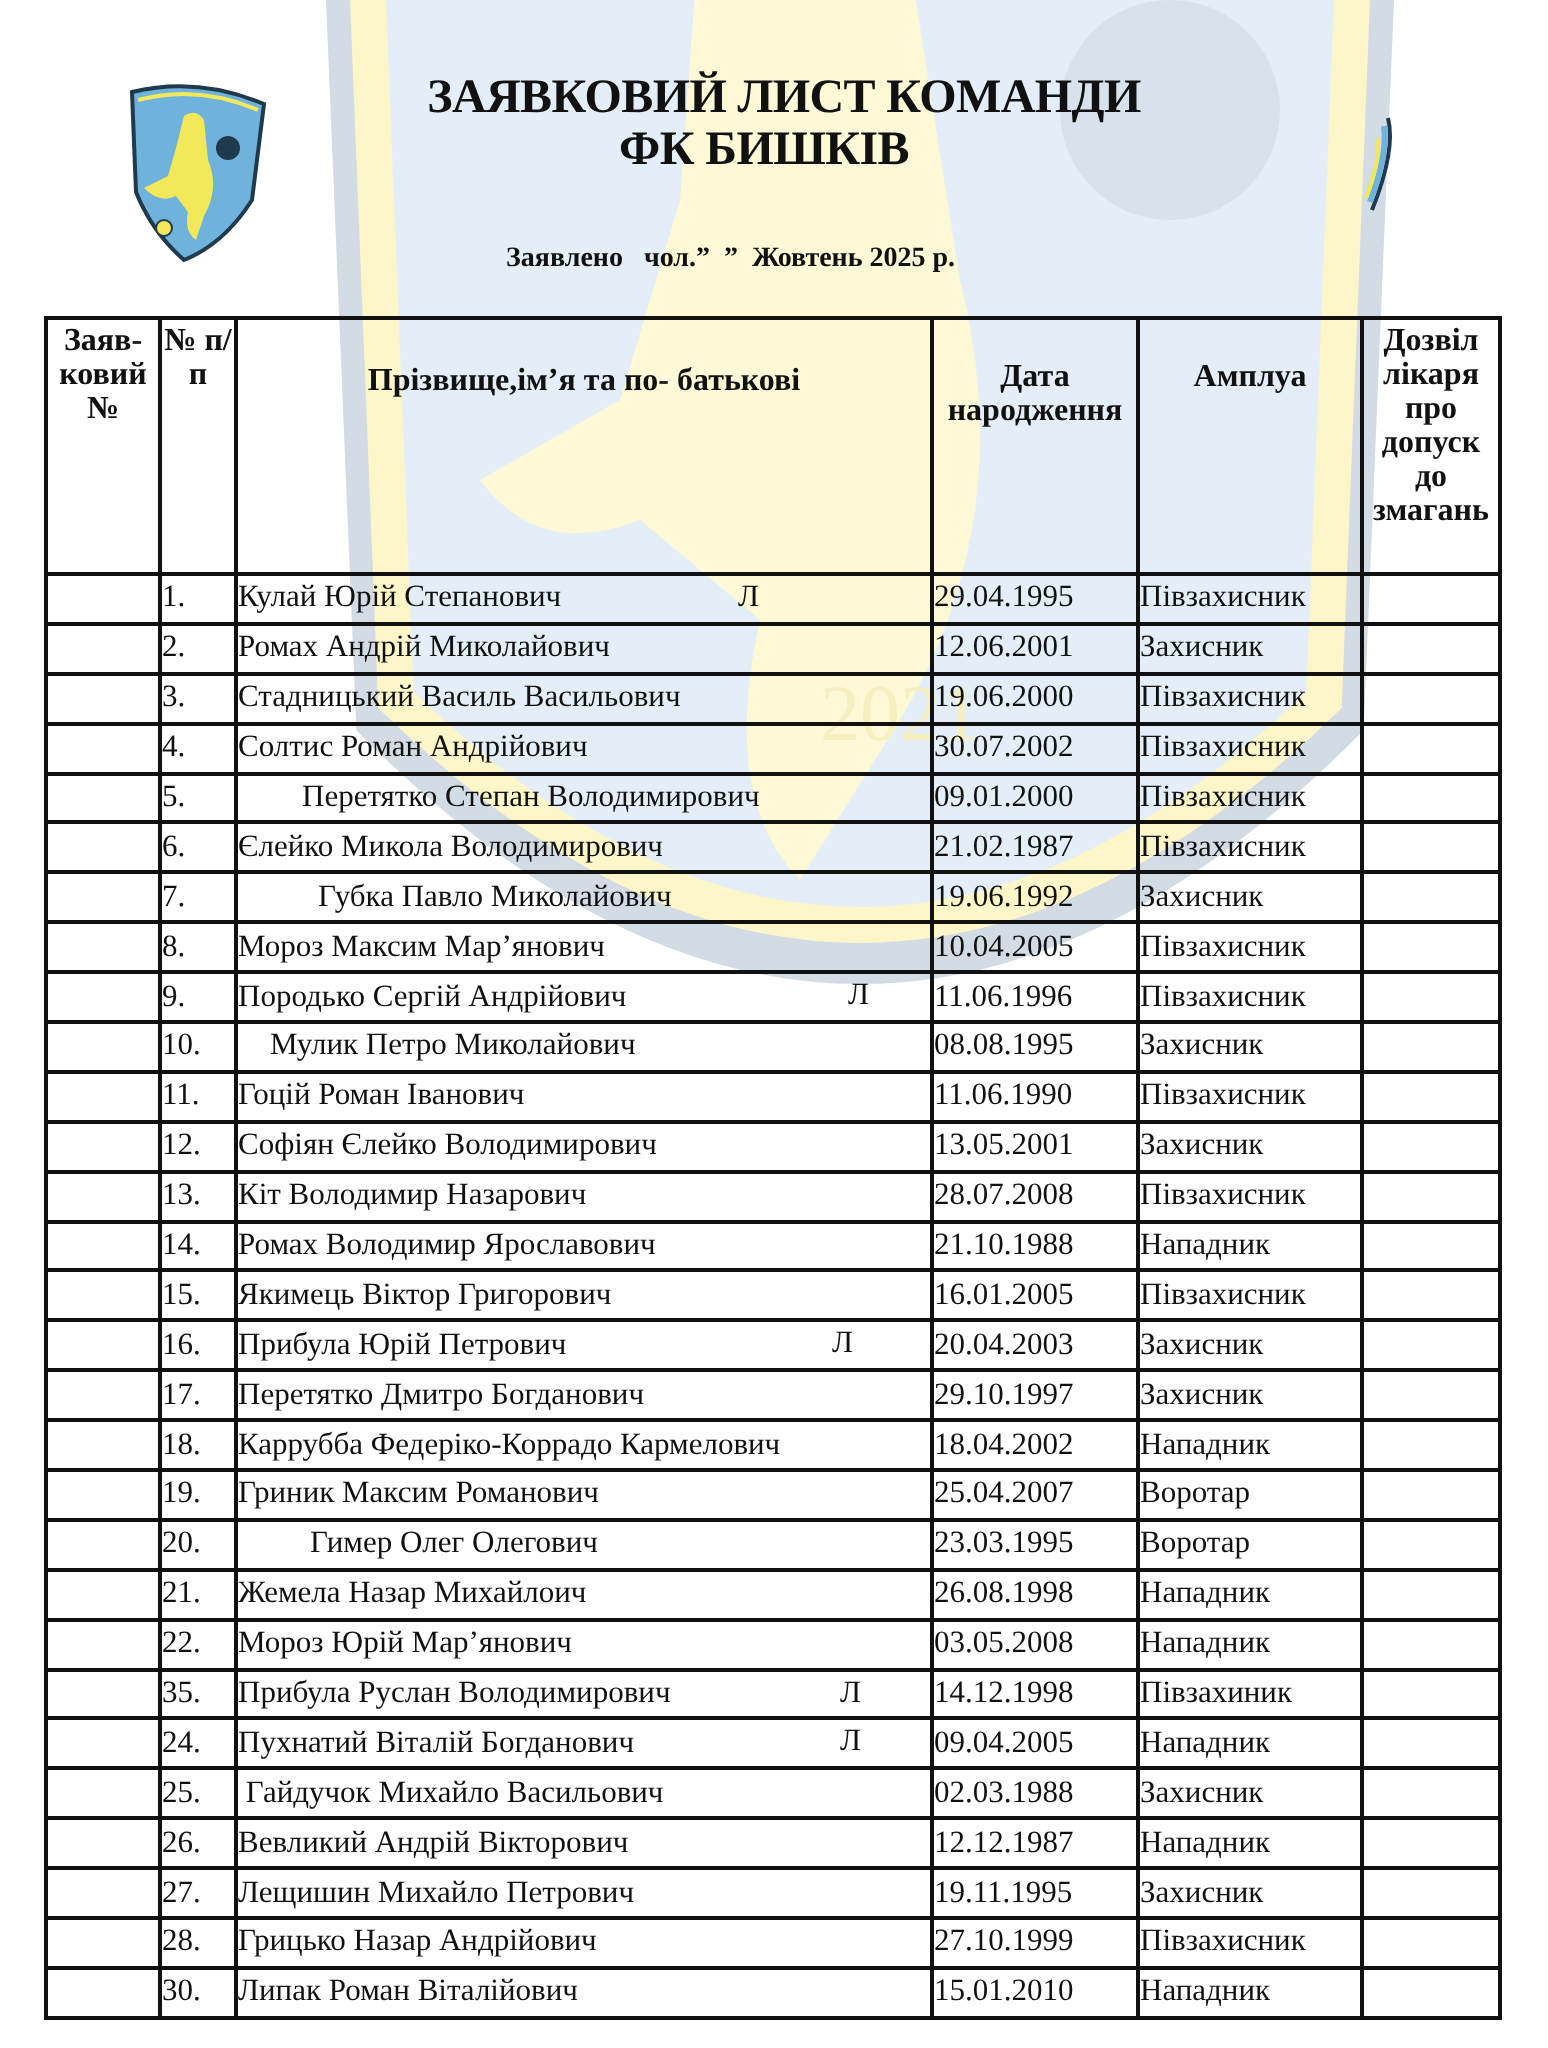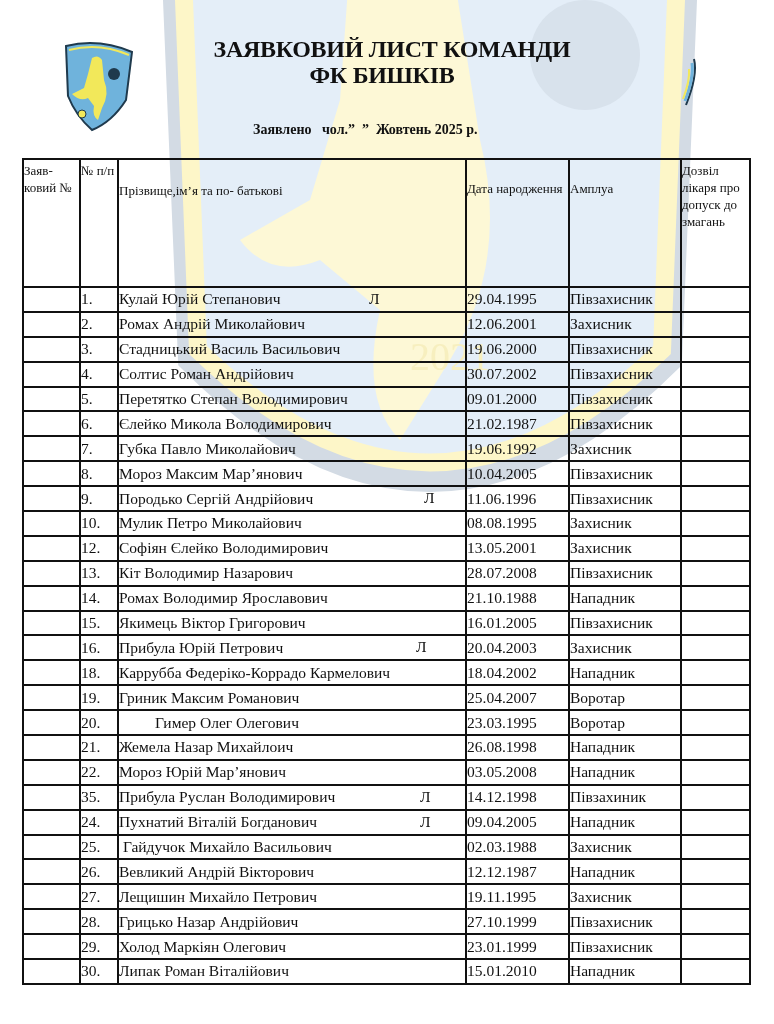--- a/index.html
+++ b/index.html
@@ -74,25 +74,25 @@
       border: 2px solid #111;
       padding: 0;
       font-size: 15.5px;
       line-height: 22px;
       height: 22.9px;
       vertical-align: middle;
       white-space: nowrap;
       overflow: hidden;
     }
     table.roster th {
-      font-weight: normal;
-      font-size: 13px;
+      font-weight: bold;
+      font-size: 16px;
       line-height: 17px;
       vertical-align: top;
-      text-align: left;
+      text-align: center;
       height: 104px;
       padding-top: 2px;
       white-space: normal;
     }
     th.col-name-h { vertical-align: top; padding-top: 22px !important; font-size: 14px; }
     th.col-date-h { padding-top: 20px !important; font-size: 14px; }
     th.col-role-h { padding-top: 20px !important; font-size: 14px; }
     th.col-perm-h { font-size: 12px; line-height: 16.5px; }
     td.num { padding-left: 7px; }
     td.name { padding-left: 6px; position: relative; }
@@ -180,37 +180,37 @@
         <td class="appno"></td>
         <td class="num">4.</td>
         <td class="name"><span style="white-space: pre;">Солтис Роман Андрійович</span></td>
         <td class="date">30.07.2002</td>
         <td class="role">Півзахисник</td>
         <td class="perm"></td>
       </tr>
       <tr>
         <td class="appno"></td>
         <td class="num">5.</td>
-        <td class="name"><span style="white-space: pre;">Перетятко Степан Володимирович</span></td>
+        <td class="name"><span style="white-space: pre; padding-left: 32px;">Перетятко Степан Володимирович</span></td>
         <td class="date">09.01.2000</td>
         <td class="role">Півзахисник</td>
         <td class="perm"></td>
       </tr>
       <tr>
         <td class="appno"></td>
         <td class="num">6.</td>
         <td class="name"><span style="white-space: pre;">Єлейко Микола Володимирович</span></td>
         <td class="date">21.02.1987</td>
         <td class="role">Півзахисник</td>
         <td class="perm"></td>
       </tr>
       <tr>
         <td class="appno"></td>
         <td class="num">7.</td>
-        <td class="name"><span style="white-space: pre;">Губка Павло Миколайович</span></td>
+        <td class="name"><span style="white-space: pre; padding-left: 40px;">Губка Павло Миколайович</span></td>
         <td class="date">19.06.1992</td>
         <td class="role">Захисник</td>
         <td class="perm"></td>
       </tr>
       <tr>
         <td class="appno"></td>
         <td class="num">8.</td>
         <td class="name"><span style="white-space: pre;">Мороз Максим Мар’янович</span></td>
         <td class="date">10.04.2005</td>
         <td class="role">Півзахисник</td>
@@ -220,23 +220,31 @@
         <td class="appno"></td>
         <td class="num">9.</td>
         <td class="name"><span style="white-space: pre;">Породько Сергій Андрійович</span><span class="captain" style="left: 305px;">Л</span></td>
         <td class="date">11.06.1996</td>
         <td class="role">Півзахисник</td>
         <td class="perm"></td>
       </tr>
       <tr>
         <td class="appno"></td>
         <td class="num">10.</td>
-        <td class="name"><span style="white-space: pre;">Мулик Петро Миколайович</span></td>
+        <td class="name"><span style="white-space: pre; padding-left: 16px;">Мулик Петро Миколайович</span></td>
         <td class="date">08.08.1995</td>
         <td class="role">Захисник</td>
+        <td class="perm"></td>
+      </tr>
+      <tr>
+        <td class="appno"></td>
+        <td class="num">11.</td>
+        <td class="name"><span style="white-space: pre;">Гоцій Роман Іванович</span></td>
+        <td class="date">11.06.1990</td>
+        <td class="role">Півзахисник</td>
         <td class="perm"></td>
       </tr>
       <tr>
         <td class="appno"></td>
         <td class="num">12.</td>
         <td class="name"><span style="white-space: pre;">Софіян Єлейко Володимирович</span></td>
         <td class="date">13.05.2001</td>
         <td class="role">Захисник</td>
         <td class="perm"></td>
       </tr>
@@ -262,20 +270,28 @@
         <td class="name"><span style="white-space: pre;">Якимець Віктор Григорович</span></td>
         <td class="date">16.01.2005</td>
         <td class="role">Півзахисник</td>
         <td class="perm"></td>
       </tr>
       <tr>
         <td class="appno"></td>
         <td class="num">16.</td>
         <td class="name"><span style="white-space: pre;">Прибула Юрій Петрович</span><span class="captain" style="left: 297px;">Л</span></td>
         <td class="date">20.04.2003</td>
+        <td class="role">Захисник</td>
+        <td class="perm"></td>
+      </tr>
+      <tr>
+        <td class="appno"></td>
+        <td class="num">17.</td>
+        <td class="name"><span style="white-space: pre;">Перетятко Дмитро Богданович</span></td>
+        <td class="date">29.10.1997</td>
         <td class="role">Захисник</td>
         <td class="perm"></td>
       </tr>
       <tr>
         <td class="appno"></td>
         <td class="num">18.</td>
         <td class="name"><span style="white-space: pre;">Каррубба Федеріко-Коррадо Кармелович</span></td>
         <td class="date">18.04.2002</td>
         <td class="role">Нападник</td>
         <td class="perm"></td>
@@ -355,28 +371,20 @@
       <tr>
         <td class="appno"></td>
         <td class="num">28.</td>
         <td class="name"><span style="white-space: pre;">Грицько Назар Андрійович</span></td>
         <td class="date">27.10.1999</td>
         <td class="role">Півзахисник</td>
         <td class="perm"></td>
       </tr>
       <tr>
         <td class="appno"></td>
-        <td class="num">29.</td>
-        <td class="name"><span style="white-space: pre;">Холод Маркіян Олегович</span></td>
-        <td class="date">23.01.1999</td>
-        <td class="role">Півзахисник</td>
-        <td class="perm"></td>
-      </tr>
-      <tr>
-        <td class="appno"></td>
         <td class="num">30.</td>
         <td class="name"><span style="white-space: pre;">Липак Роман Віталійович</span></td>
         <td class="date">15.01.2010</td>
         <td class="role">Нападник</td>
         <td class="perm"></td>
       </tr>
     </tbody>
 </table>
 
 </body></html>

